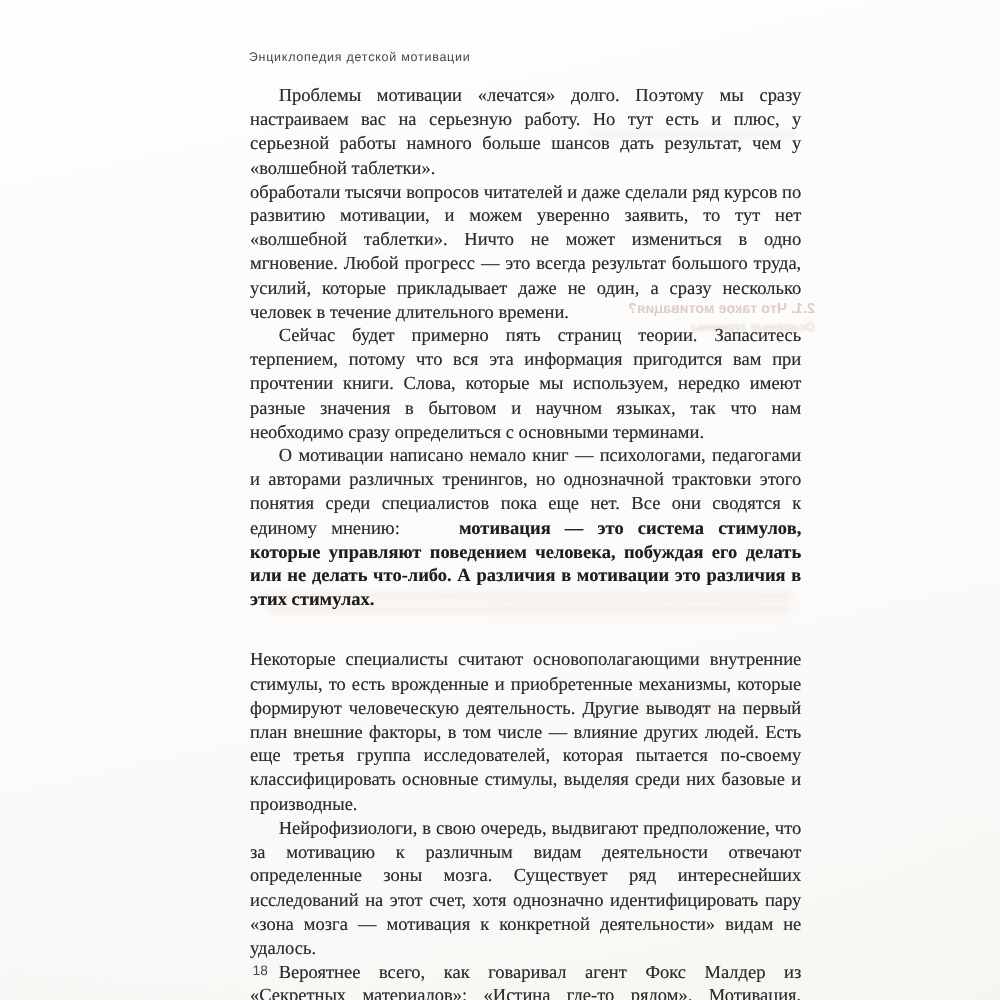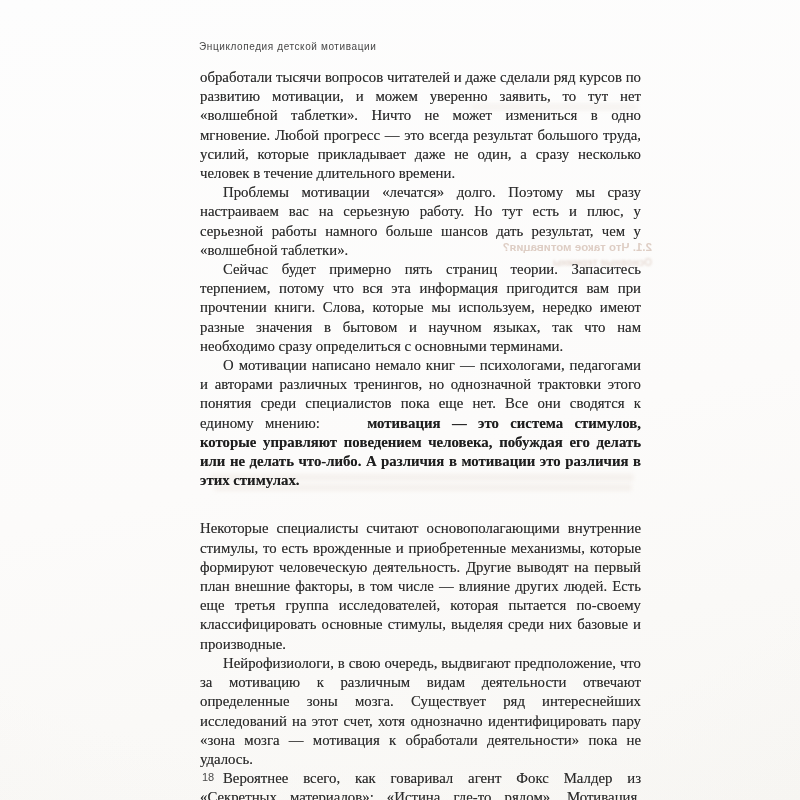--- a/index.html
+++ b/index.html
@@ -98,24 +98,24 @@
   <div class="running-header">Энциклопедия детской мотивации</div>
 
   <div class="ghost-heading">2.1. Что такое мотивация?</div>
   <div class="ghost-subheading">Основные термины</div>
   <div class="ghost-bar" id="ghost-bar-1"></div>
   <div class="ghost-bar" id="ghost-bar-2"></div>
   <div class="ghost-bar" id="ghost-bar-3"></div>
   <div class="ghost-bar" id="ghost-bar-4"></div>
 
   <div class="text-block" id="text-block">
+      <p class="para indent"><span>Проблемы мотивации «лечатся» долго. Поэтому мы сразу настраиваем вас на серьезную работу. Но тут есть и плюс, у серьезной работы намного больше шансов дать результат, чем у «волшебной таблетки».</span></p>
       <p class="para"><span>обработали тысячи вопросов читателей и даже сделали ряд курсов по развитию мотивации, и можем уверенно заявить, то тут нет «волшебной таблетки». Ничто не может измениться в одно мгновение. Любой прогресс — это всегда результат большого труда, усилий, которые прикладывает даже не один, а сразу несколько человек в течение длительного времени.</span></p>
-      <p class="para indent"><span>Проблемы мотивации «лечатся» долго. Поэтому мы сразу настраиваем вас на серьезную работу. Но тут есть и плюс, у серьезной работы намного больше шансов дать результат, чем у «волшебной таблетки».</span></p>
       <p class="para indent"><span>Сейчас будет примерно пять страниц теории. Запаситесь терпением, потому что вся эта информация пригодится вам при прочтении книги. Слова, которые мы используем, нередко имеют разные значения в бытовом и научном языках, так что нам необходимо сразу определиться с основными терминами.</span></p>
       <p class="para indent"><span>О мотивации написано немало книг — психологами, педагогами и авторами различных тренингов, но однозначной трактовки этого понятия среди специалистов пока еще нет. Все они сводятся к единому мнению: </span><strong>мотивация — это система стимулов, которые управляют поведением человека, побуждая его делать или не делать что-либо. А различия в мотивации это различия в этих стимулах.</strong></p>
       <p class="para space-before"><span>Некоторые специалисты считают основополагающими внутренние стимулы, то есть врожденные и приобретенные механизмы, которые формируют человеческую деятельность. Другие выводят на первый план внешние факторы, в том числе — влияние других людей. Есть еще третья группа исследователей, которая пытается по-своему классифицировать основные стимулы, выделяя среди них базовые и производные.</span></p>
-      <p class="para indent"><span>Нейрофизиологи, в свою очередь, выдвигают предположение, что за мотивацию к различным видам деятельности отвечают определенные зоны мозга. Существует ряд интереснейших исследований на этот счет, хотя однозначно идентифицировать пару «зона мозга — мотивация к обработали деятельности» пока не удалось.</span></p>
+      <p class="para indent"><span>Нейрофизиологи, в свою очередь, выдвигают предположение, что за мотивацию к различным видам деятельности отвечают определенные зоны мозга. Существует ряд интереснейших исследований на этот счет, хотя однозначно идентифицировать пару «зона мозга — мотивация к конкретной деятельности» видам не удалось.</span></p>
       <p class="para indent"><span>Вероятнее всего, как говаривал агент Фокс Малдер из «Секретных материалов»: «Истина где-то рядом». Мотивация, несомненно,</span></p>
     </div>
 
   <div class="page-number">18</div>
 
 </div>
 
 </body></html>

